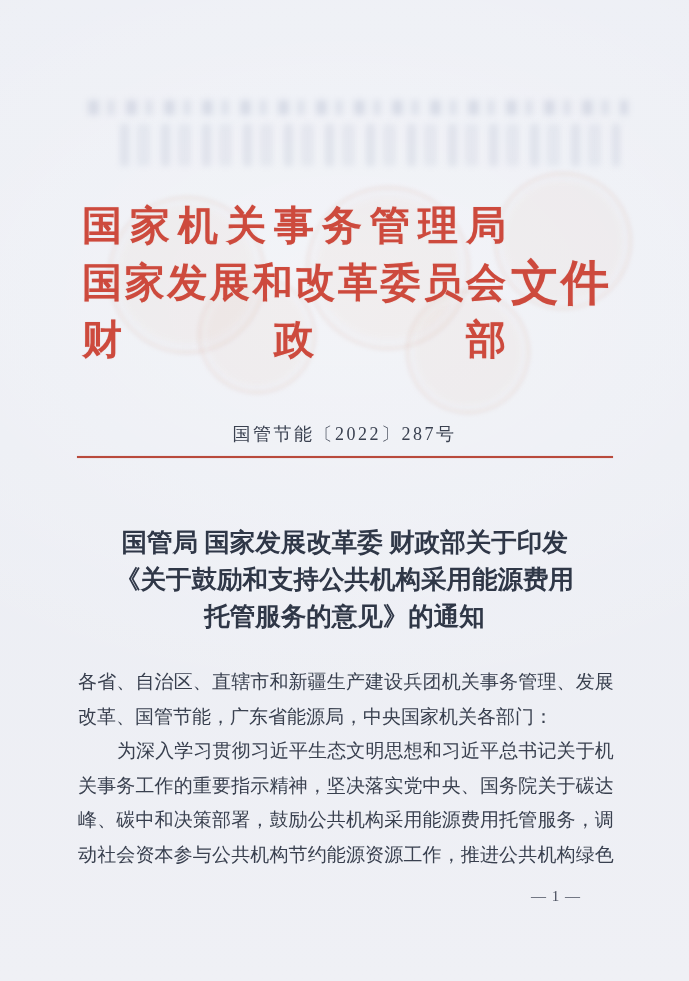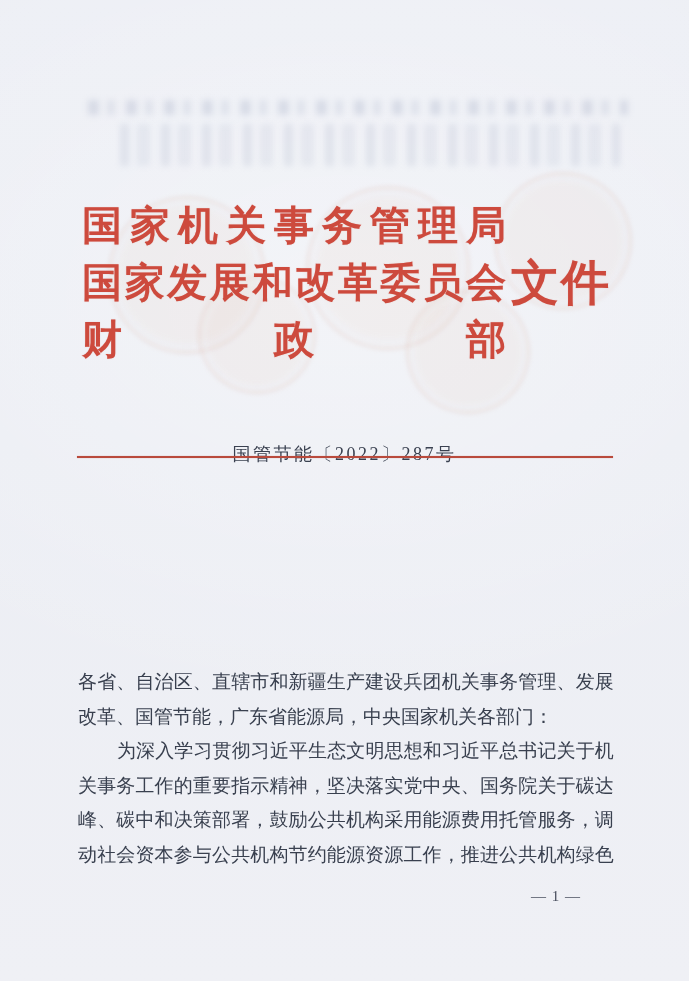--- a/index.html
+++ b/index.html
@@ -75,21 +75,21 @@
     font-size: 48px;
     font-weight: bold;
     color: #cd4a3d;
     margin-left: 5px;
     letter-spacing: 2px;
     text-shadow: 0 0 1px rgba(205,74,61,0.35);
   }
 
   .doc-number {
     position: absolute;
-    top: 442px; left: 0; right: 0;
+    top: 422px; left: 0; right: 0;
     text-align: center;
     font-size: 18px;
     letter-spacing: 2.5px;
     color: #3a4150;
   }
   .red-rule {
     position: absolute;
     top: 456px; left: 77px;
     width: 536px; height: 2px;
     background: #b94a3c;
@@ -179,20 +179,25 @@
           <span>部</span>
         </div>
     </div>
     <div class="doc-suffix">文件</div>
   </div>
 
   <div class="doc-number">国管节能〔2022〕287号</div>
 
   <div class="red-rule"></div>
 
+  <h1 class="doc-title">
+    <div>国管局 国家发展改革委 财政部关于印发</div>
+    <div>《关于鼓励和支持公共机构采用能源费用</div>
+    <div>托管服务的意见》的通知</div>
+  </h1>
 
   <div class="body-text">
     <p class="body-line just">
         <span>各</span>
         <span>省</span>
         <span>、</span>
         <span>自</span>
         <span>治</span>
         <span>区</span>
         <span>、</span>

